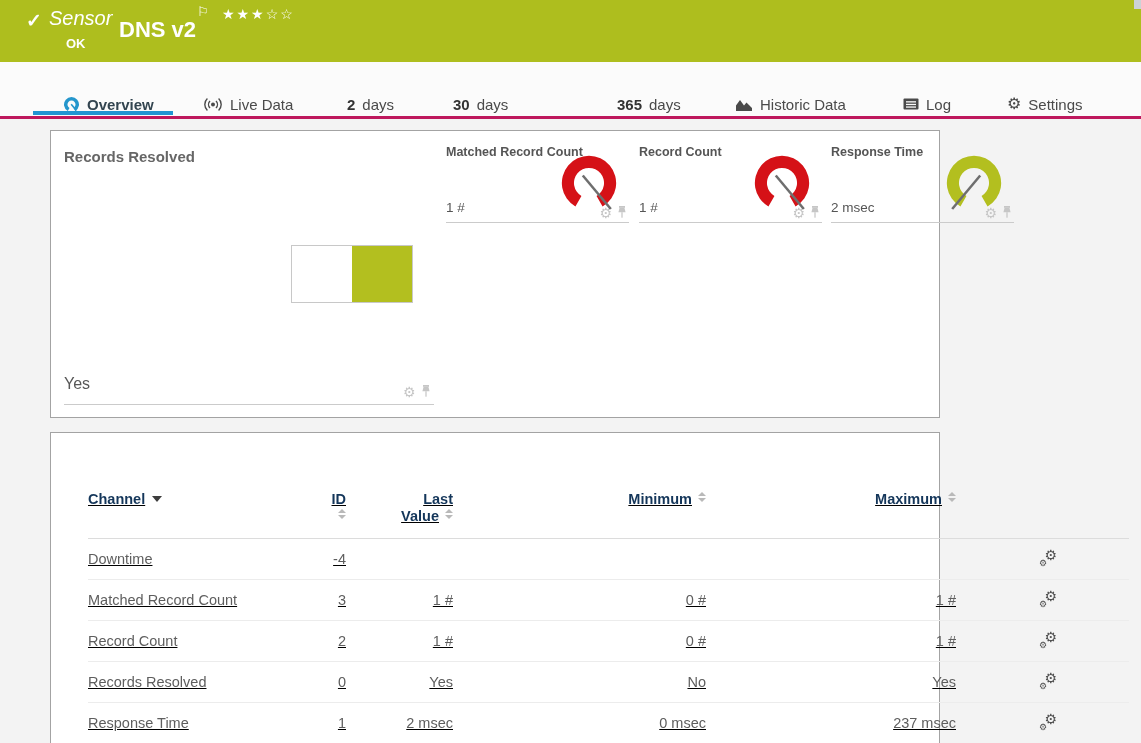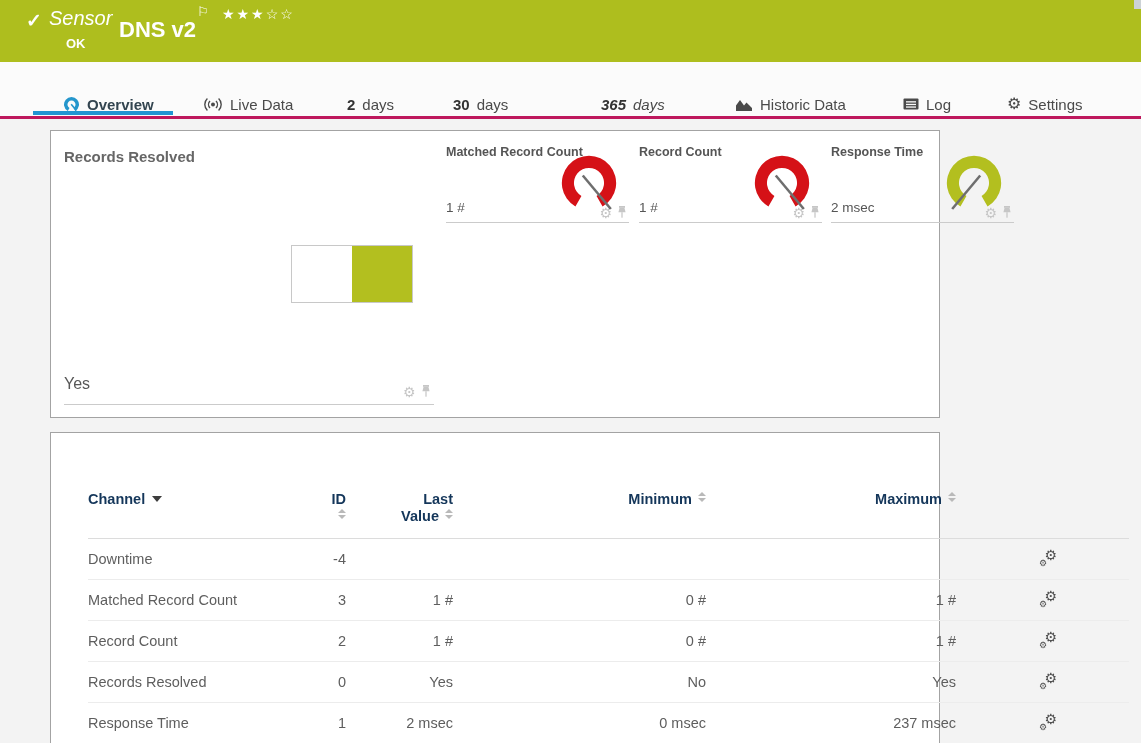--- a/index.html
+++ b/index.html
@@ -46,21 +46,21 @@
   .gauge .needle { transform-box:view-box; }
   .gauge.needle-low .needle { transform:scaleX(-1); transform-origin:37px 0; }
   .gvalue { position:absolute; left:0; bottom:7px; font-size:13.5px; color:#555; }
   .gicons { position:absolute; right:2px; bottom:3px; }
 
   .icon-row { display:inline-flex; align-items:center; gap:5px; color:#c6c6c6; }
   .mini-gear { font-size:14px; line-height:12px; cursor:pointer; }
   .mini-pin { cursor:pointer; }
 
   
-  table { border-collapse:collapse; margin-left:37px; width:1041px; table-layout:fixed; }
+  table { border-collapse:collapse; margin-left:37px; width:1041px; table-layout:fixed;text-decoration:underline; }
   col.c-channel{width:230px} col.c-id{width:28px} col.c-last{width:107px}
   col.c-min{width:253px} col.c-max{width:250px} col.c-edit{width:173px}
   thead th { vertical-align:top; padding:58px 0 13px; font-size:14.5px; line-height:17px;
              font-weight:bold; color:#14365a; cursor:pointer; }
   thead tr { border-bottom:1px solid #dcdcdc; }
   th.ta-l, td.ta-l { text-align:left; }
   th.ta-r, td.ta-r { text-align:right; }
   tbody td { height:41px; font-size:14.5px; color:#5e5e5e; border-bottom:1px solid #ececec; }
   td.edit { padding-left:83px; text-align:left; }
 
@@ -115,21 +115,21 @@
     <div class="tab" style="left:340px; padding-left:7px;">
       <span class="num">2</span>
       <span>days</span>
     </div>
 
     <div class="tab" style="left:446px; padding-left:7px;">
       <span class="num">30</span>
       <span>days</span>
     </div>
 
-    <div class="tab" style="left:594px; padding-left:7px;font-style:italic;">
+    <div class="tab" style="left:610px; padding-left:7px;">
       <span class="num">365</span>
       <span>days</span>
     </div>
 
     <div class="tab" style="left:728px; padding-left:7px;">
       <svg class="ticon" width="18" height="15" viewBox="0 0 18 15">
         <polygon points="1,14 1,8.5 5,3 9,8.5 11.5,5.5 17,11 17,14" fill="#4a4a4a"></polygon>
       </svg>
       <span>Historic Data</span>
     </div>

